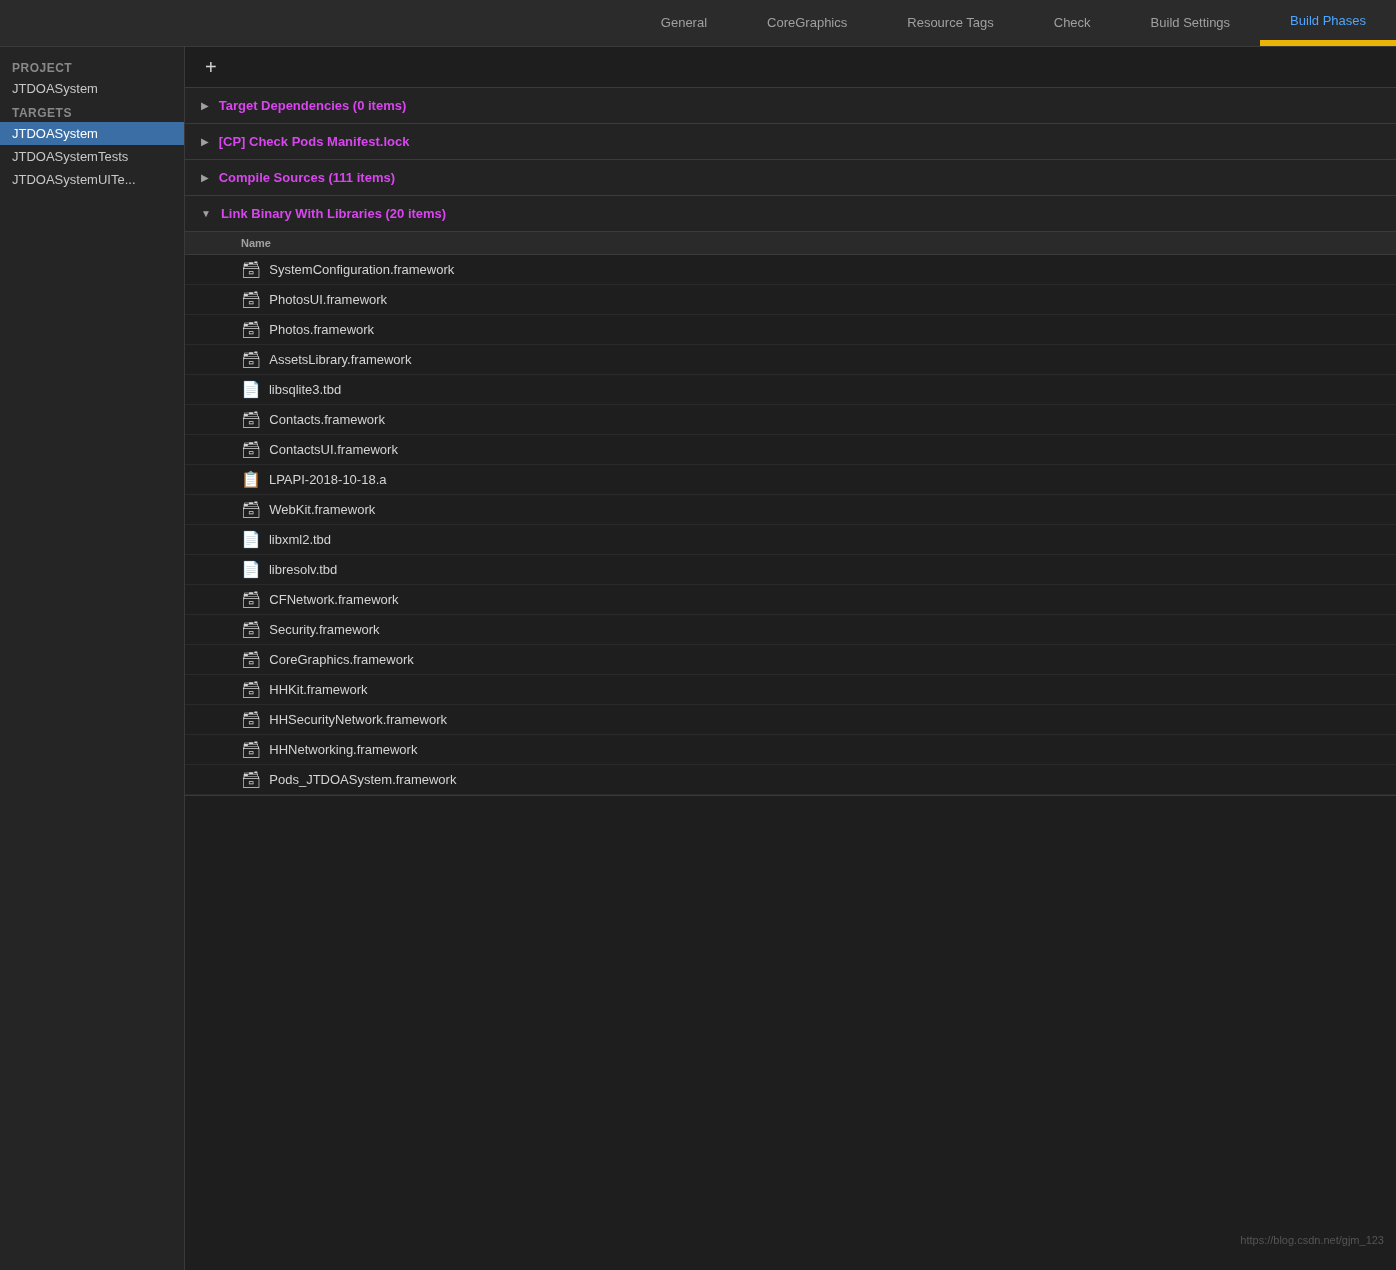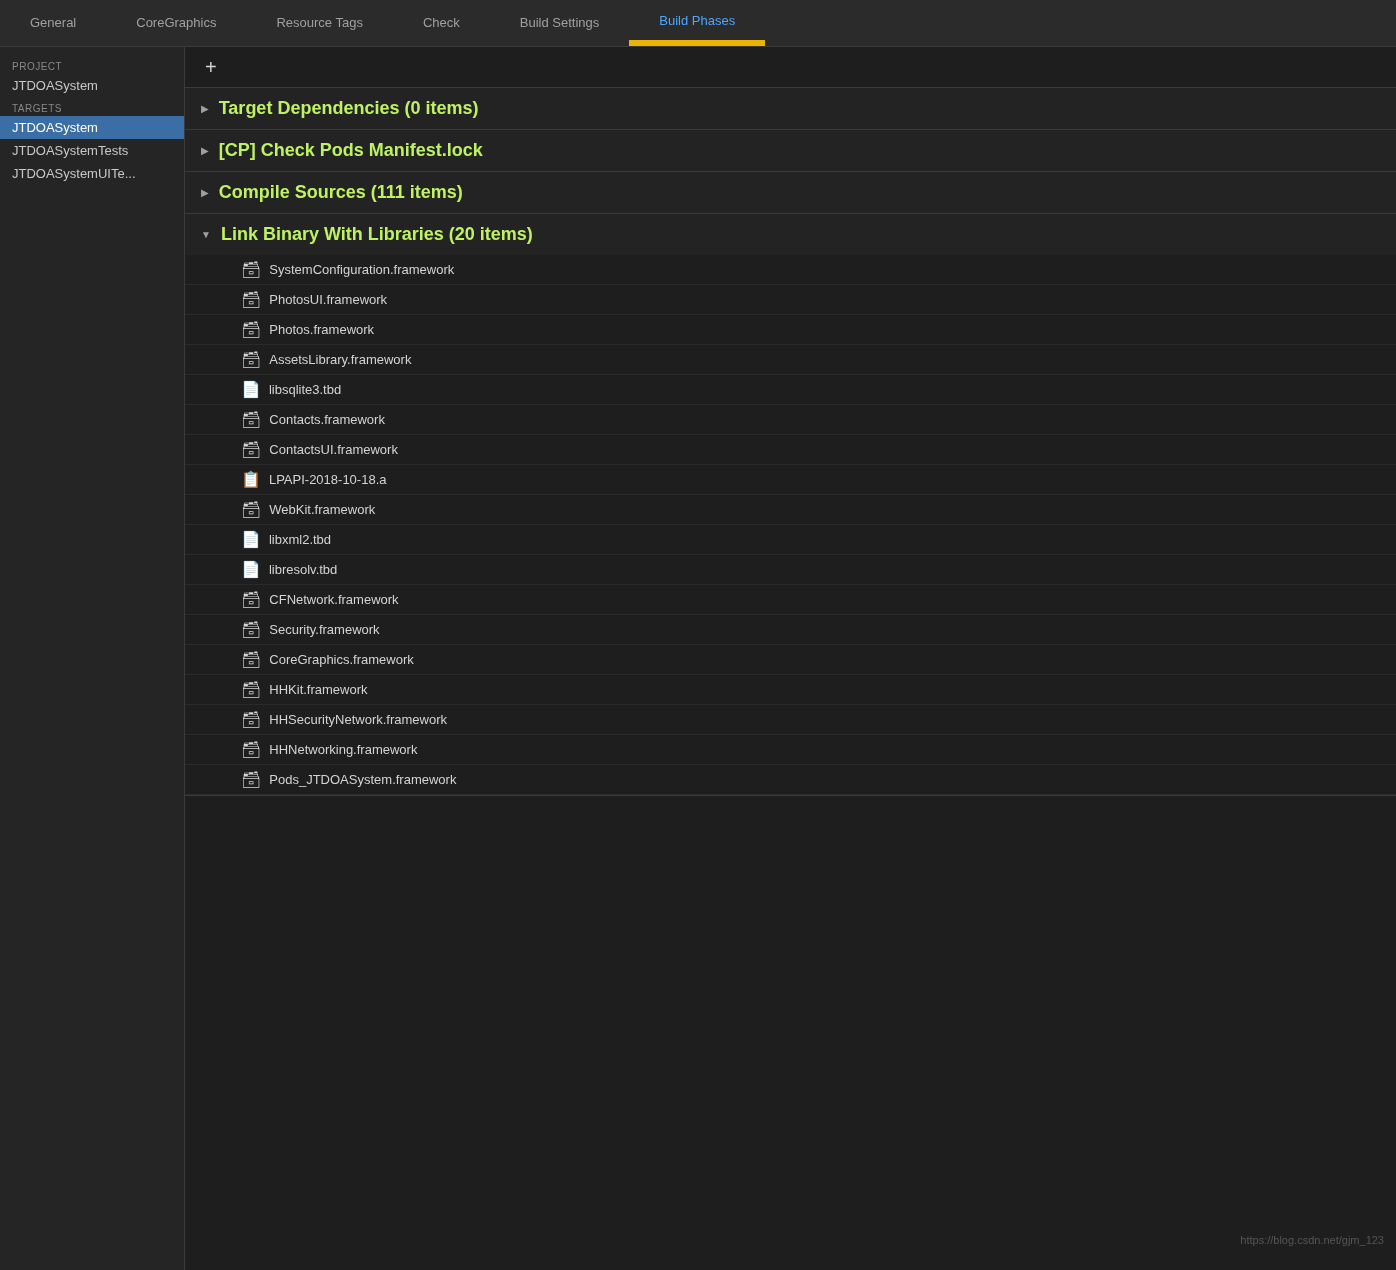--- a/index.html
+++ b/index.html
@@ -10,21 +10,21 @@
       font-size: 13px;
       width: 1396px;
       min-height: 1270px;
       overflow: hidden;
     }
 
     
     .tab-bar {
       display: flex;
       align-items: center;
-      justify-content: flex-start;
+      justify-content: flex-end;
       background: #2b2b2b;
       border-bottom: 1px solid #3a3a3a;
       height: 47px;
       gap: 0;
     }
     .tab-bar .tab {
       padding: 0 30px;
       height: 100%;
       display: flex;
       align-items: center;
@@ -47,23 +47,23 @@
     
     .sidebar {
       width: 185px;
       min-width: 185px;
       background: #252525;
       border-right: 1px solid #3a3a3a;
       padding-top: 8px;
       overflow: hidden;
     }
     .sidebar-section-label {
-      font-size: 10px;
+      font-size: 12px;
       color: #888;
-      font-weight: 400;
+      font-weight: 700;
       text-transform: uppercase;
       letter-spacing: 0.5px;
       padding: 6px 12px 2px 12px;
     }
     .sidebar-item {
       padding: 4px 8px 4px 12px;
       cursor: pointer;
       color: #c8c8c8;
       font-size: 13px;
       white-space: nowrap;
@@ -109,23 +109,23 @@
       cursor: pointer;
       background: #232323;
     }
     .phase-arrow {
       font-size: 10px;
       color: #a0a0a0;
       margin-right: 10px;
       display: inline-block;
     }
     .phase-title {
-      font-size: 18px;
+      font-size: 13px;
       font-weight: 700;
-      color: #bef264;
+      color: #d946ef;
     }
 
     
     .library-section {
       padding: 0;
     }
     .library-table-header {
       background: #2a2a2a;
       border-bottom: 1px solid #3a3a3a;
       border-top: 1px solid #3a3a3a;
@@ -210,20 +210,21 @@
             <span class="phase-arrow">▶</span>
             <span class="phase-title">Compile Sources (111 items)</span>
           </div>
         </div>
         <div class="phase-section">
           <div class="phase-header">
             <span class="phase-arrow">▼</span>
             <span class="phase-title">Link Binary With Libraries (20 items)</span>
           </div>
           <div class="library-section">
+            <div class="library-table-header">Name</div>
             <div class="library-row">
               <span class="row-icon">🗃</span>
               <span class="row-name">SystemConfiguration.framework</span>
             </div>
             <div class="library-row">
               <span class="row-icon">🗃</span>
               <span class="row-name">PhotosUI.framework</span>
             </div>
             <div class="library-row">
               <span class="row-icon">🗃</span>

